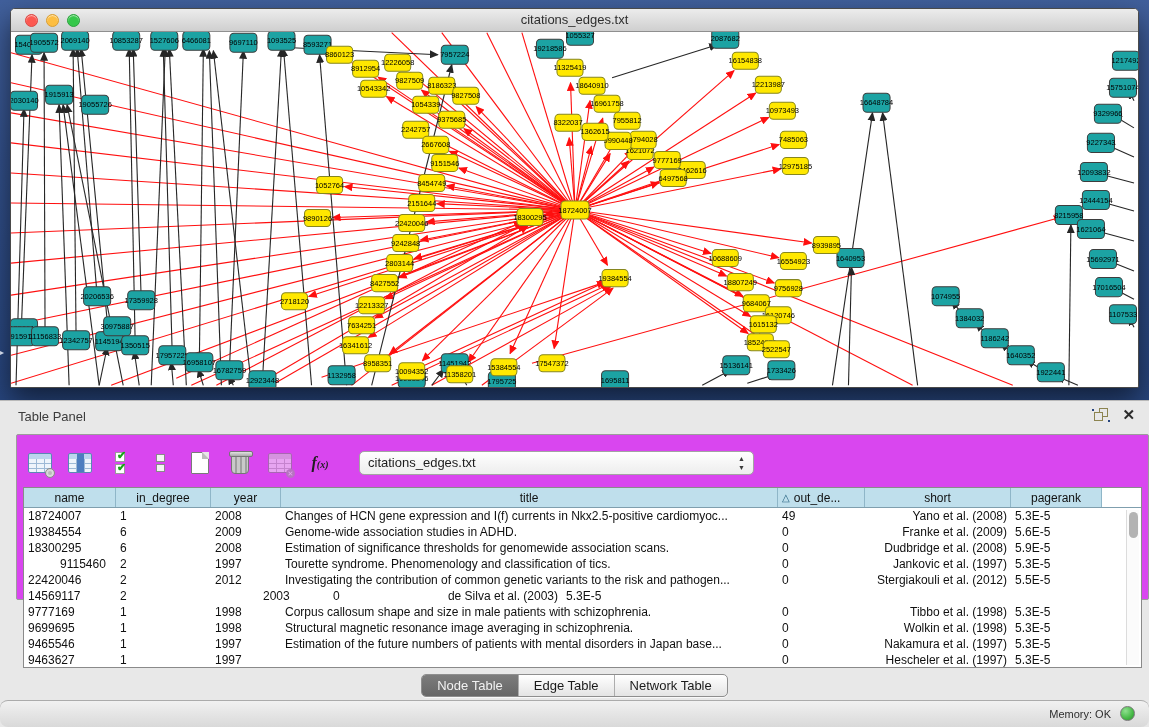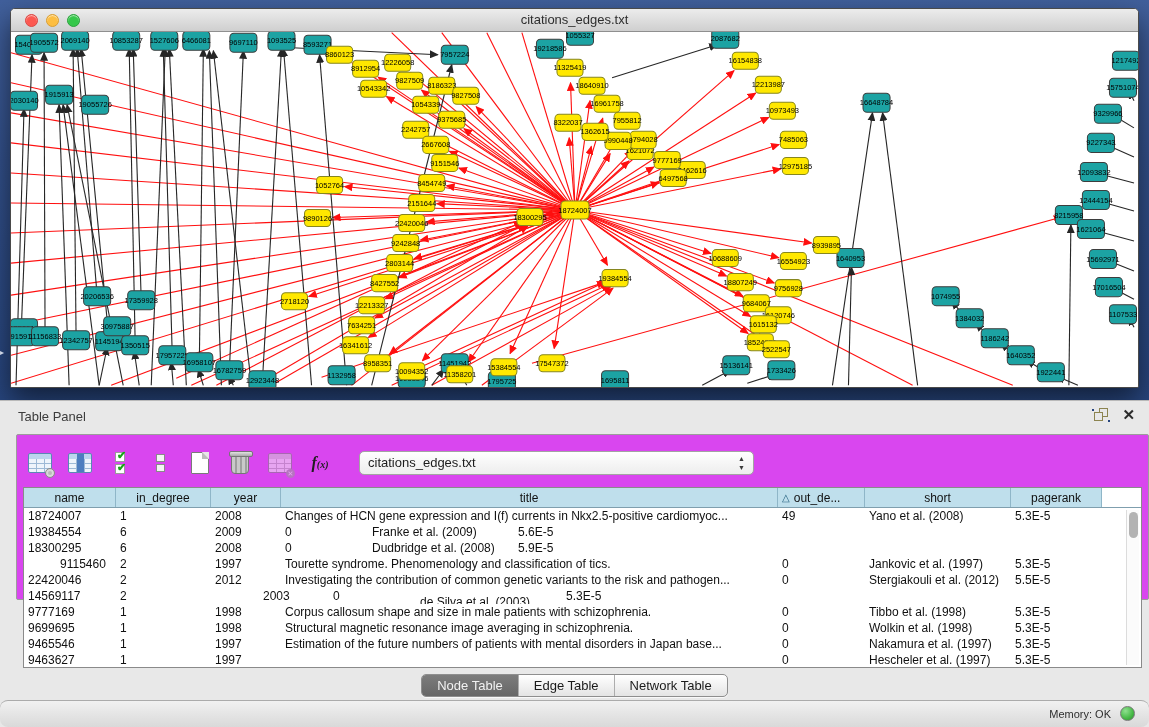--- a/index.html
+++ b/index.html
@@ -80,21 +80,21 @@
 
   .table-box { position:absolute; left:6px; top:52px; width:1119px; height:181px;
     background:#fff; border:1px solid #8a8a8a; overflow:hidden; }
   .thead { display:flex; height:20px; border-bottom:1px solid #7f9fae; background:#fff; }
   .th { background:#bfdfec; border-right:1px solid #8fb6c8; font-size:12px; color:#111;
     display:flex; align-items:center; justify-content:center; overflow:hidden; white-space:nowrap; }
   .th.left { justify-content:flex-start; padding-left:4px; }
   .sort-tri { color:#24607e; margin-right:4px; font-size:10px; }
   .trow { display:flex; height:16px; font-size:12px; color:#101010; }
   .td { overflow:hidden; white-space:nowrap; padding:0 4px; line-height:16px; }
-  .td.center { text-align:left; }
+  .td.center { text-align:right; }
   .vscroll { position:absolute; right:2px; top:22px; width:13px; height:155px;
     background:#fbfbfb; border-left:1px solid #dcdcdc; }
   .vthumb { position:absolute; left:2px; top:2px; width:9px; height:26px; background:#b3b3b3; border-radius:5px; }
 
   .tabs-row { position:absolute; left:0; top:273px; width:100%; display:flex; justify-content:center; }
   .seg { display:inline-flex; border:1px solid #8e8e8e; border-radius:5px; overflow:hidden;
     background:linear-gradient(180deg,#ffffff,#e4e4e4); box-shadow:0 1px 1px rgba(255,255,255,.8); }
   .seg-item { padding:3px 15px; font-size:13px; color:#1a1a1a; border-right:1px solid #adadad; cursor:default; }
   .seg-item:last-child { border-right:none; }
   .seg-item.sel { background:linear-gradient(180deg,#7c7c7c,#676767); color:#f2f2f2; }
@@ -815,28 +815,30 @@
             <div class="td" style="width: 70px;">2008</div>
             <div class="td" style="width: 497px;">Changes of HCN gene expression and I(f) currents in Nkx2.5-positive cardiomyoc...</div>
             <div class="td" style="width: 87px;">49</div>
             <div class="td center" style="width: 146px;">Yano et al. (2008)</div>
             <div class="td" style="width: 91px;">5.3E-5</div>
           </div>
           <div class="trow">
             <div class="td" style="width: 92px;">19384554</div>
             <div class="td" style="width: 95px;">6</div>
             <div class="td" style="width: 70px;">2009</div>
+            <div class="td" style="width: 497px;">Genome-wide association studies in ADHD.</div>
             <div class="td" style="width: 87px;">0</div>
             <div class="td center" style="width: 146px;">Franke et al. (2009)</div>
             <div class="td" style="width: 91px;">5.6E-5</div>
           </div>
           <div class="trow">
             <div class="td" style="width: 92px;">18300295</div>
             <div class="td" style="width: 95px;">6</div>
             <div class="td" style="width: 70px;">2008</div>
+            <div class="td" style="width: 497px;">Estimation of significance thresholds for genomewide association scans.</div>
             <div class="td" style="width: 87px;">0</div>
             <div class="td center" style="width: 146px;">Dudbridge et al. (2008)</div>
             <div class="td" style="width: 91px;">5.9E-5</div>
           </div>
           <div class="trow">
             <div class="td" style="width: 92px; padding-left: 36px;">9115460</div>
             <div class="td" style="width: 95px;">2</div>
             <div class="td" style="width: 70px;">1997</div>
             <div class="td" style="width: 497px;">Tourette syndrome. Phenomenology and classification of tics.</div>
             <div class="td" style="width: 87px;">0</div>
@@ -850,21 +852,21 @@
             <div class="td" style="width: 497px;">Investigating the contribution of common genetic variants to the risk and pathogen...</div>
             <div class="td" style="width: 87px;">0</div>
             <div class="td center" style="width: 146px;">Stergiakouli et al. (2012)</div>
             <div class="td" style="width: 91px;">5.5E-5</div>
           </div>
           <div class="trow">
             <div class="td" style="width: 92px;">14569117</div>
             <div class="td" style="width: 95px;">2</div>
             <div class="td" style="width: 70px; margin-left: 48px;">2003</div>
             <div class="td" style="width: 87px;">0</div>
-            <div class="td center" style="width: 146px; margin-top: 6px;">de Silva et al. (2003)</div>
+            <div class="td center" style="width: 146px;">de Silva et al. (2003)</div>
             <div class="td" style="width: 91px;">5.3E-5</div>
           </div>
           <div class="trow">
             <div class="td" style="width: 92px;">9777169</div>
             <div class="td" style="width: 95px;">1</div>
             <div class="td" style="width: 70px;">1998</div>
             <div class="td" style="width: 497px;">Corpus callosum shape and size in male patients with schizophrenia.</div>
             <div class="td" style="width: 87px;">0</div>
             <div class="td center" style="width: 146px;">Tibbo et al. (1998)</div>
             <div class="td" style="width: 91px;">5.3E-5</div>

